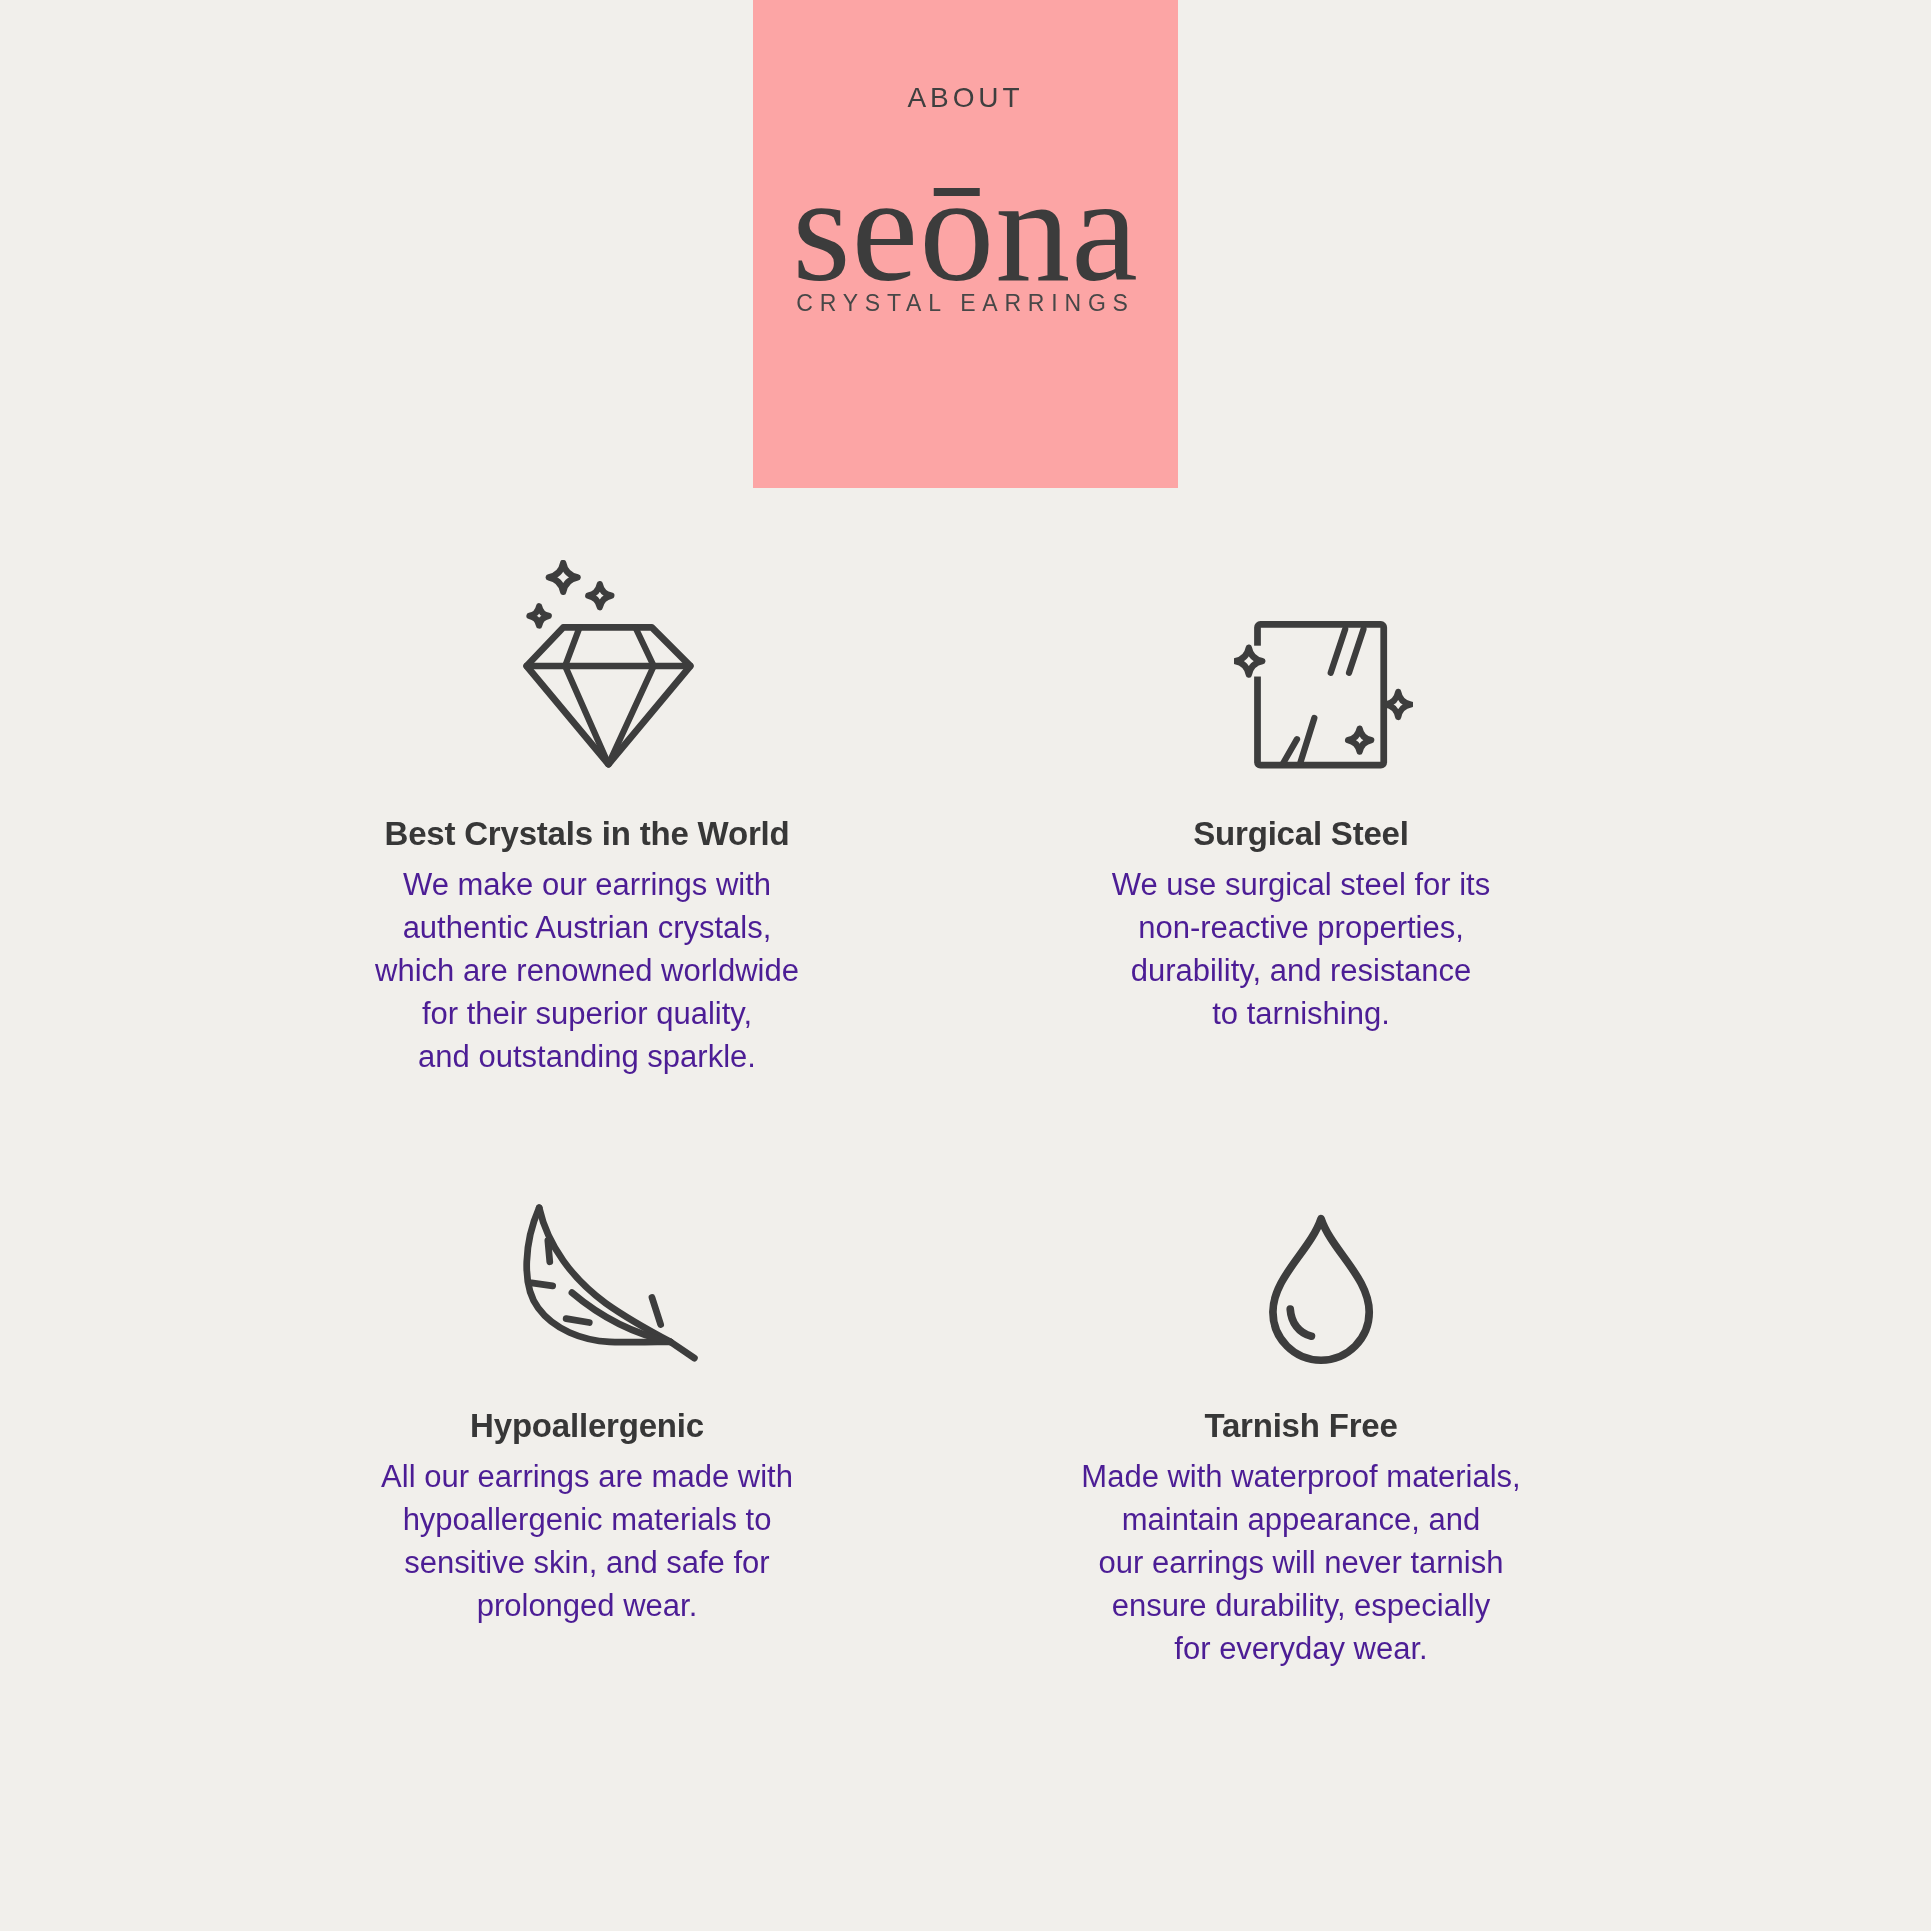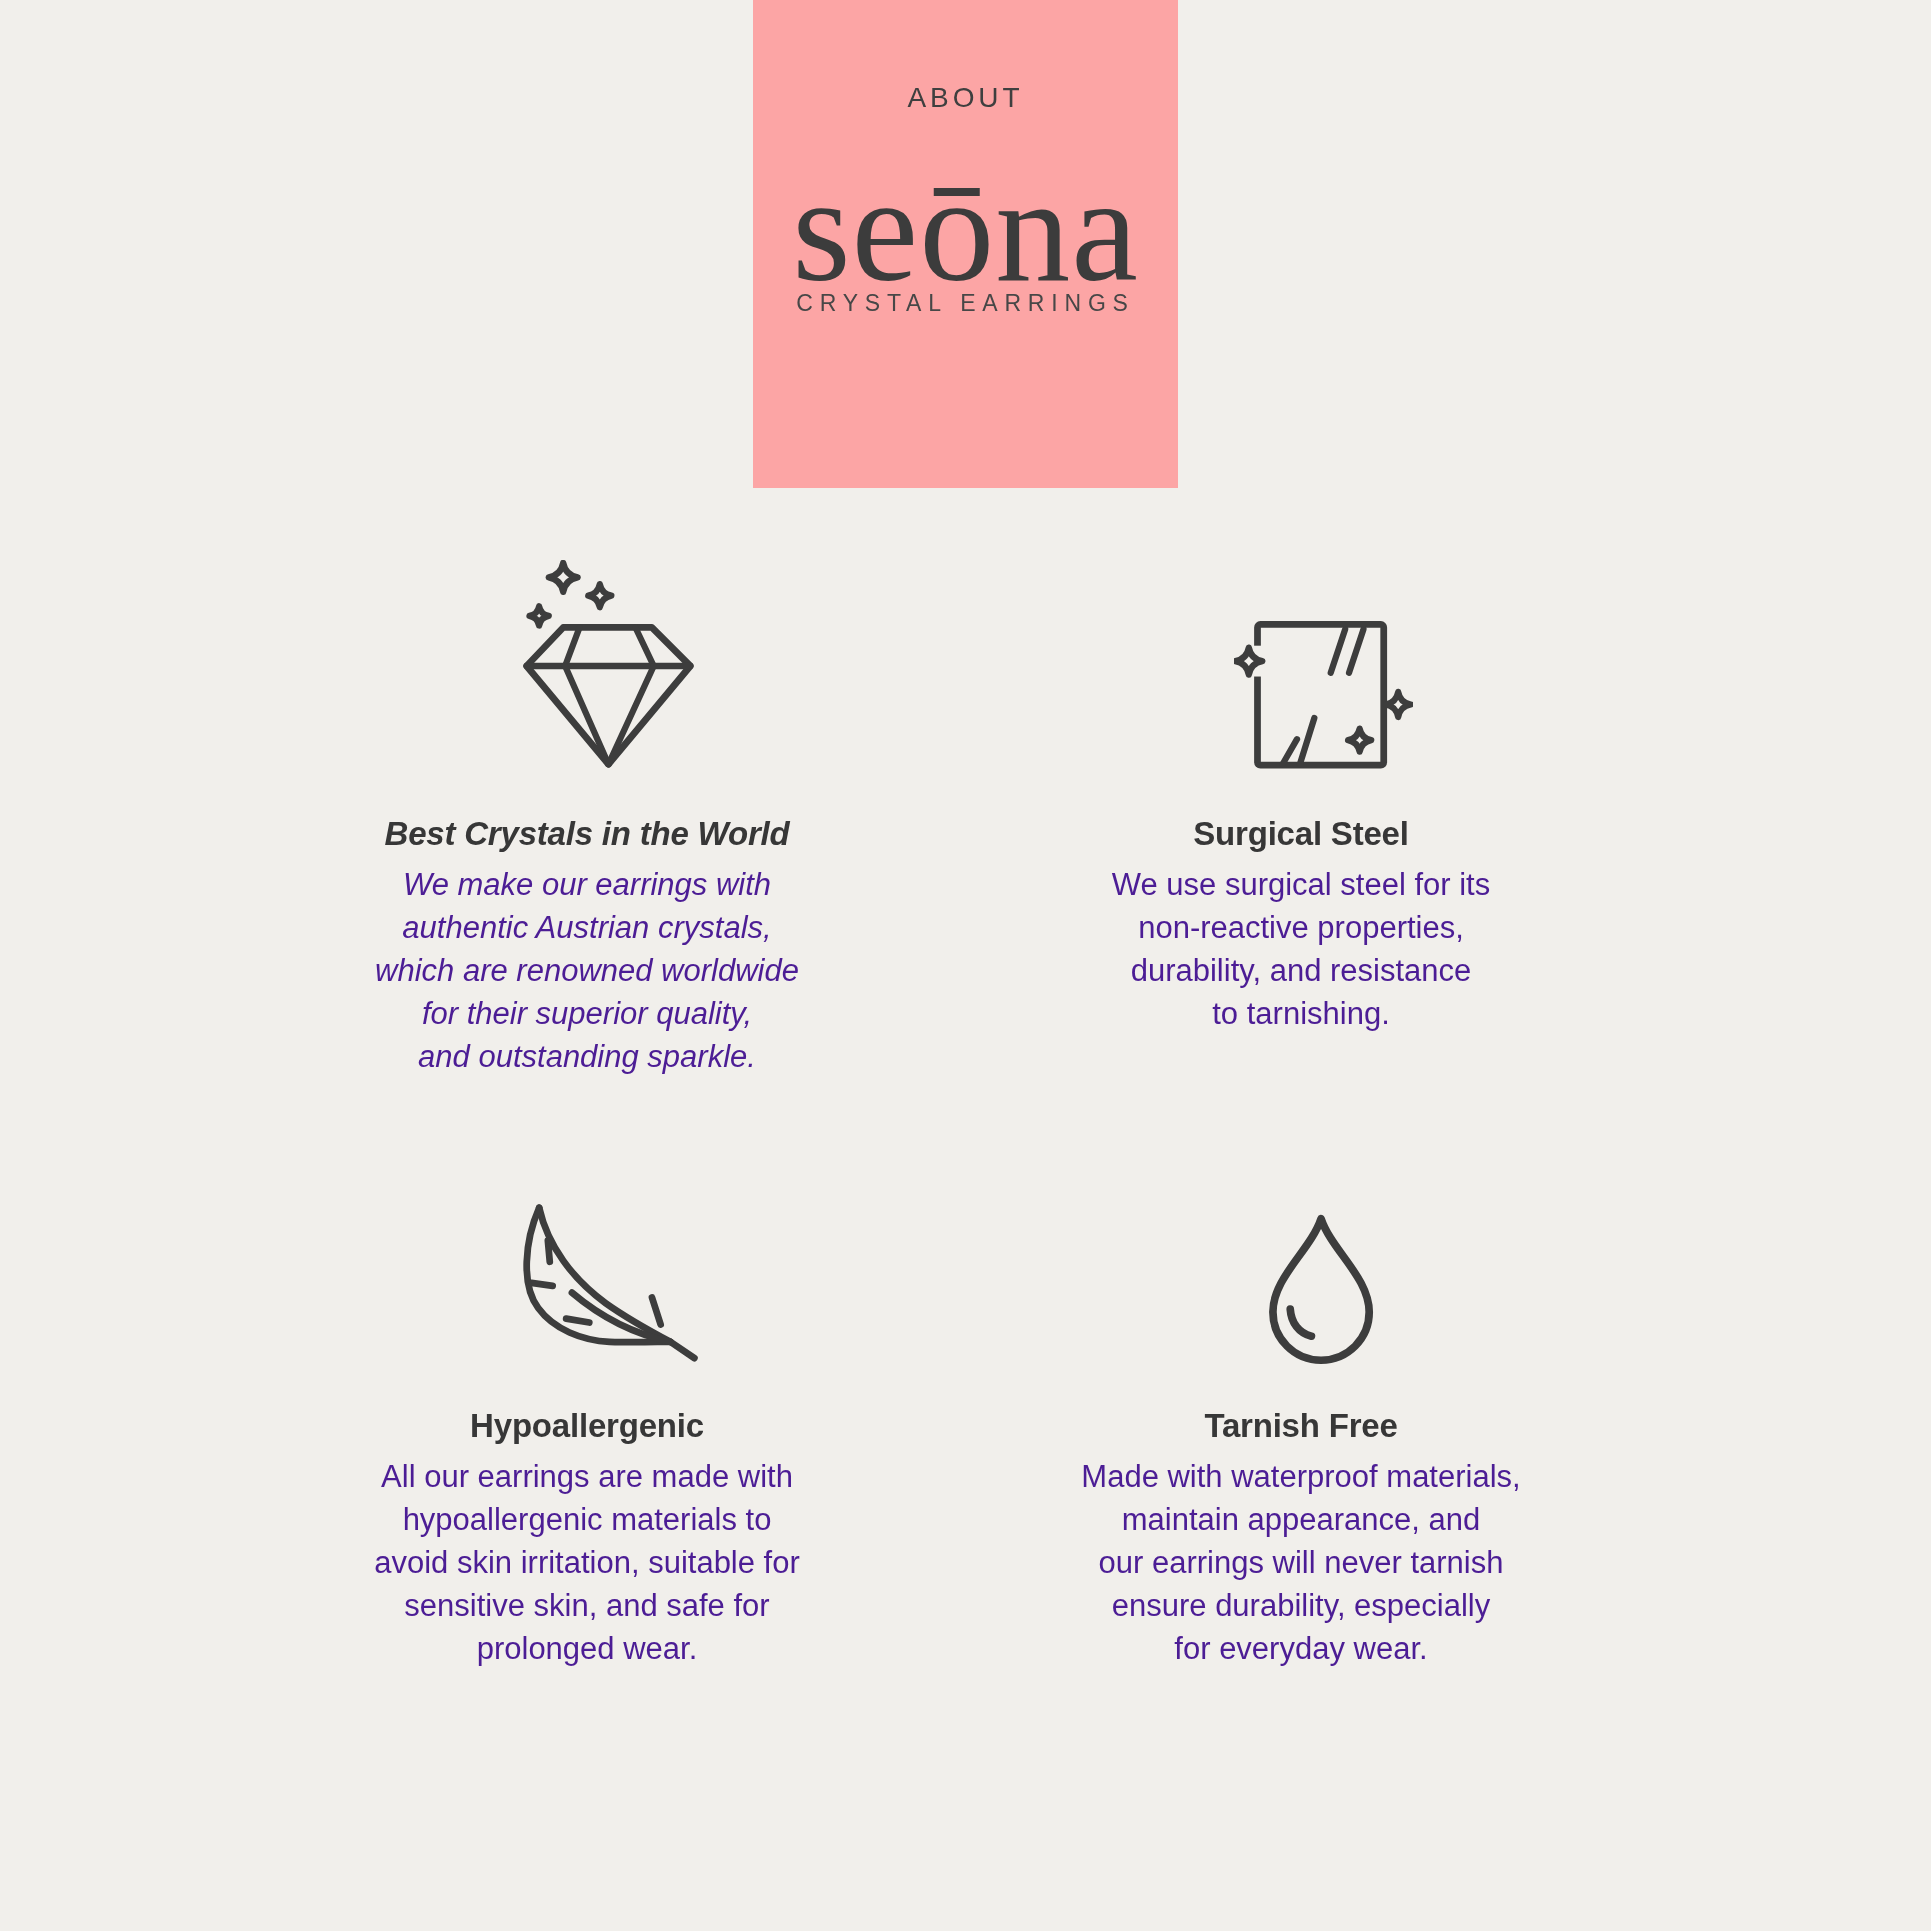--- a/index.html
+++ b/index.html
@@ -27,21 +27,21 @@
     color:#3C3C3C;letter-spacing:1px;
   }
   .tagline{
     position:absolute;top:290px;left:0;width:100%;
     text-align:center;font-size:23px;letter-spacing:6.8px;
     color:#474747;white-space:nowrap;
   }
   .feature{
     position:absolute;width:642px;text-align:center;
   }
-  .f0{left:266px;top:811px;font-style:italic;}
+  .f0{left:266px;top:811px;}
   .f1{left:980px;top:811px;}
   .f2{left:266px;top:1403px;}
   .f3{left:980px;top:1403px;}
   .feature-title{
     margin:0;font-size:33px;line-height:46px;font-weight:bold;
     color:#373737;letter-spacing:-0.2px;
   }
   .feature-body{
     margin:5.8px 0 0 0;font-size:31px;line-height:43px;
     color:#4c1d95;
@@ -136,21 +136,20 @@
       <span class="line">durability, and resistance</span>
       <span class="line">to tarnishing.</span>
     </p>
   </div>
 
   <div class="feature f2">
     <h3 class="feature-title">Hypoallergenic</h3>
     <p class="feature-body">
       <span class="line">All our earrings are made with</span>
       <span class="line">hypoallergenic materials to</span>
-      <span class="line">avoid skin irritation, suitable for</span>
       <span class="line">sensitive skin, and safe for</span>
       <span class="line">prolonged wear.</span>
     </p>
   </div>
 
   <div class="feature f3">
     <h3 class="feature-title">Tarnish Free</h3>
     <p class="feature-body">
       <span class="line">Made with waterproof materials,</span>
       <span class="line">maintain appearance, and</span>

